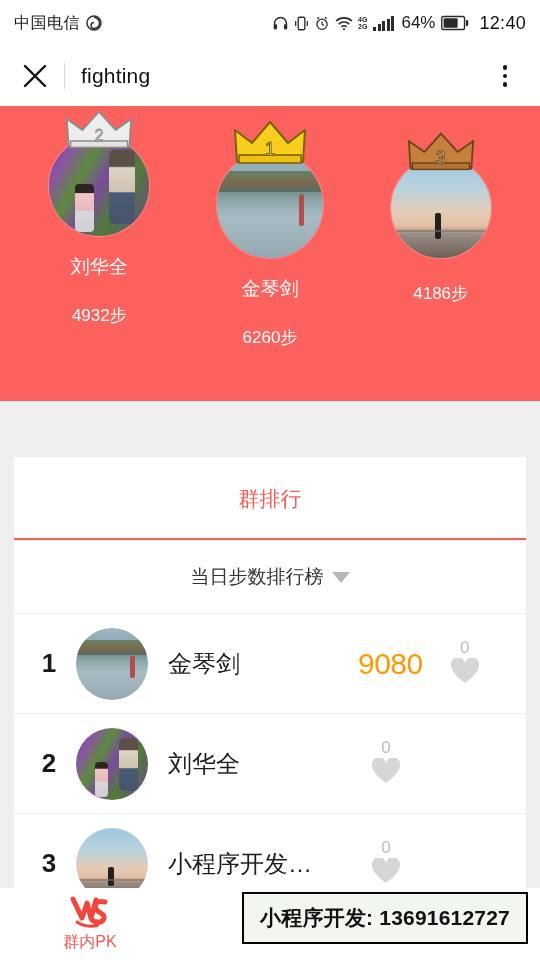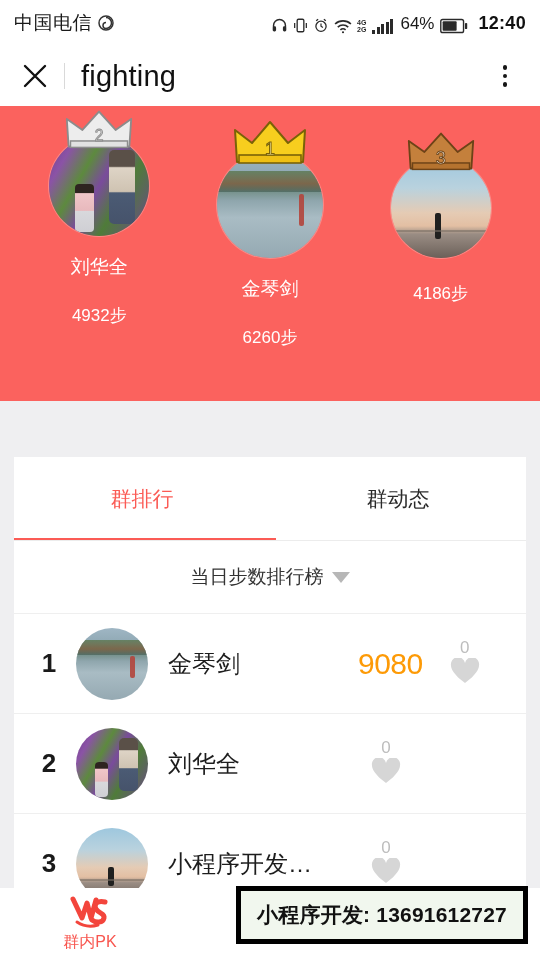--- a/index.html
+++ b/index.html
@@ -9,40 +9,40 @@
     background:#EFEFF1; overflow:hidden;
   }
   #app { position:relative; width:540px; height:960px; background:#EFEFF1; }
 
   
   .statusbar {
     height:46px; background:#FFFFFF; display:flex; align-items:center;
     padding:0 14px; justify-content:space-between;
   }
   .sb-left { display:flex; align-items:center; gap:6px; }
-  .sb-carrier { font-size:19px; color:#1a1a1a; letter-spacing:.5px; }
+  .sb-carrier { font-size:16px; color:#1a1a1a; letter-spacing:.5px; }
   .sb-music { width:16px; height:16px; position:relative; display:inline-block; }
   .sb-music svg { display:block; }
-  .sb-right { display:flex; align-items:flex-end; gap:5px; }
+  .sb-right { display:flex; align-items:center; gap:5px; }
   .sb-icon { display:flex; align-items:center; }
   .sb-pct { font-size:17px; color:#1a1a1a; margin:0 1px 0 2px; }
-  .sb-time { font-size:18px; color:#111; margin-left:5px; letter-spacing:.3px;font-weight:bold; }
+  .sb-time { font-size:18px; color:#111; margin-left:5px; letter-spacing:.3px; }
   .netlabel { display:flex; flex-direction:column; justify-content:center;
     font-size:7px; line-height:7.5px; font-weight:bold; color:#2a2a2a; margin-right:1px;}
   .bars { display:flex; align-items:flex-end; gap:1.5px; height:15px; }
   .bars i { display:block; width:3px; background:#2a2a2a; }
 
   
   .navbar {
     height:60px; background:#FFFFFF; display:flex; align-items:center;
     padding:0 18px; position:relative;
   }
   .nav-close { width:34px; height:34px; display:flex; align-items:center; justify-content:center; cursor:pointer;}
   .nav-divider { width:1px; height:26px; background:#d9d9d9; margin:0 16px 0 12px; }
-  .nav-title { font-size:29px; color:#111; font-weight:400; letter-spacing:.2px;}
+  .nav-title { font-size:21px; color:#111; font-weight:400; letter-spacing:.2px;}
   .nav-more { margin-left:auto; width:34px; height:34px; display:flex; flex-direction:column;
     align-items:center; justify-content:center; gap:4px; cursor:pointer;}
   .nav-more i { width:4.5px; height:4.5px; border-radius:50%; background:#161616; display:block; }
 
   
   .podium {
     background:#FB625E; height:295px; position:relative;
     display:flex; justify-content:space-around; align-items:flex-start;
     padding:0 14px;
   }
@@ -130,21 +130,21 @@
   .bottombar { position:absolute; left:0; right:0; bottom:0; height:72px; background:#FFFFFF;
       display:flex; align-items:center; }
   .bb-item { width:180px; display:flex; flex-direction:column; align-items:center; justify-content:center;
       cursor:pointer; }
   .bb-label { font-size:16px; color:#F8564F; margin-top:2px; }
   .vs-logo { width:46px; height:34px; }
   .bb-ghost { flex:1; display:flex; align-items:center; justify-content:center; gap:60px; opacity:1;}
   .ghost-chip { width:36px; height:12px; background:#9b9b9b; border-radius:2px; }
 
   .overlay-note { position:absolute; right:12px; bottom:16px; background:#F1F7EE;
-      border:5px solid #000000; padding:10px 16px; font-size:21px; color:#111;
+      border:2px solid #000000; padding:10px 16px; font-size:21px; color:#111;
       font-weight:bold; letter-spacing:.2px; white-space:nowrap; }
   .overlay-note .lbl { font-weight:bold; }
 </style>
 </head>
 <body>
 
 <div id="app">
 
   <div class="statusbar">
     <div class="sb-left">
@@ -273,23 +273,20 @@
         </div>
       </div>
       <div class="pod-steps">4186步</div>
     </div>
   </div>
 
   <div class="card">
     <div class="tabs">
       <div class="tab active">
         <span>群排行</span>
-      </div>
-      <div class="tab">
-        <span>群动态</span>
       </div>
       <div class="tabs-underline"></div>
     </div>
 
     <div class="filterbar">
       <span class="filter-label">当日步数排行榜</span>
       <span class="caret"></span>
     </div>
 
     <div class="rows">

